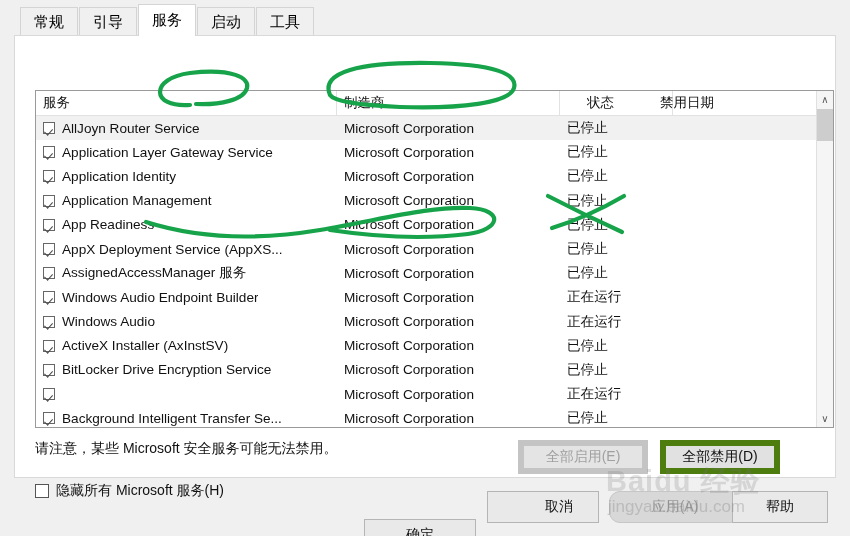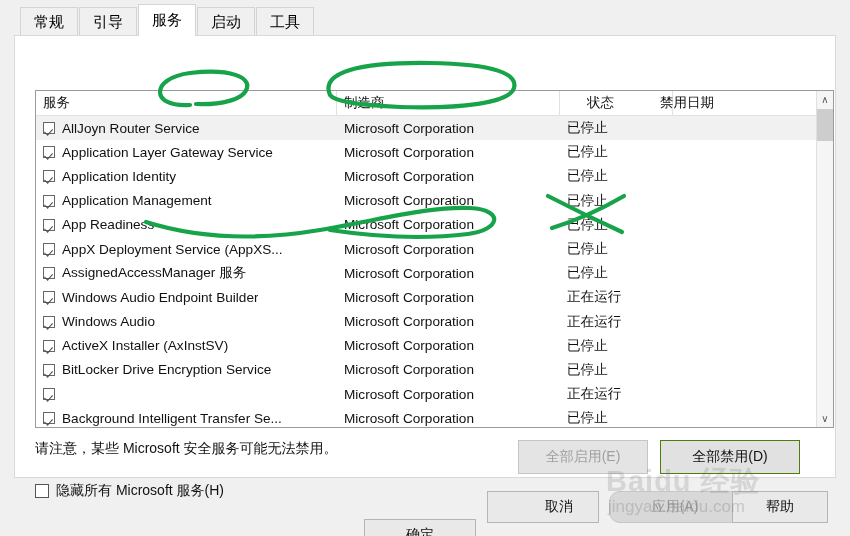--- a/index.html
+++ b/index.html
@@ -140,28 +140,28 @@
   }
   #hidems .bigcb{
     width:14px;height:14px;border:1px solid #555;background:#fff;
     box-sizing:border-box;margin-right:7px;flex:0 0 auto;
   }
 
   
   .gbtn{
     position:absolute;
     background:#e1e1e1;
-    border:1px solid #4d7c0f;
+    border:6px solid #4d7c0f;
     box-sizing:border-box;
     display:flex;align-items:center;justify-content:center;
     font-size:14px;color:#111;
   }
   .gbtn.disabled{color:#a0a0a0;background:#e4e4e4;border-color:#c4c4c4;}
   #btn-enable-all{left:503px;top:404px;width:130px;height:34px;}
-  #btn-disable-all{left:645px;top:404px;width:140px;height:34px;}
+  #btn-disable-all{left:645px;top:404px;width:120px;height:34px;}
 
   
   .fbtn{
     position:absolute;top:491px;height:32px;
     background:#e9e9e9;
     border:1px solid #b5b5b5;
     box-sizing:border-box;
     display:flex;align-items:center;justify-content:center;
     font-size:14px;color:#111;
   }

